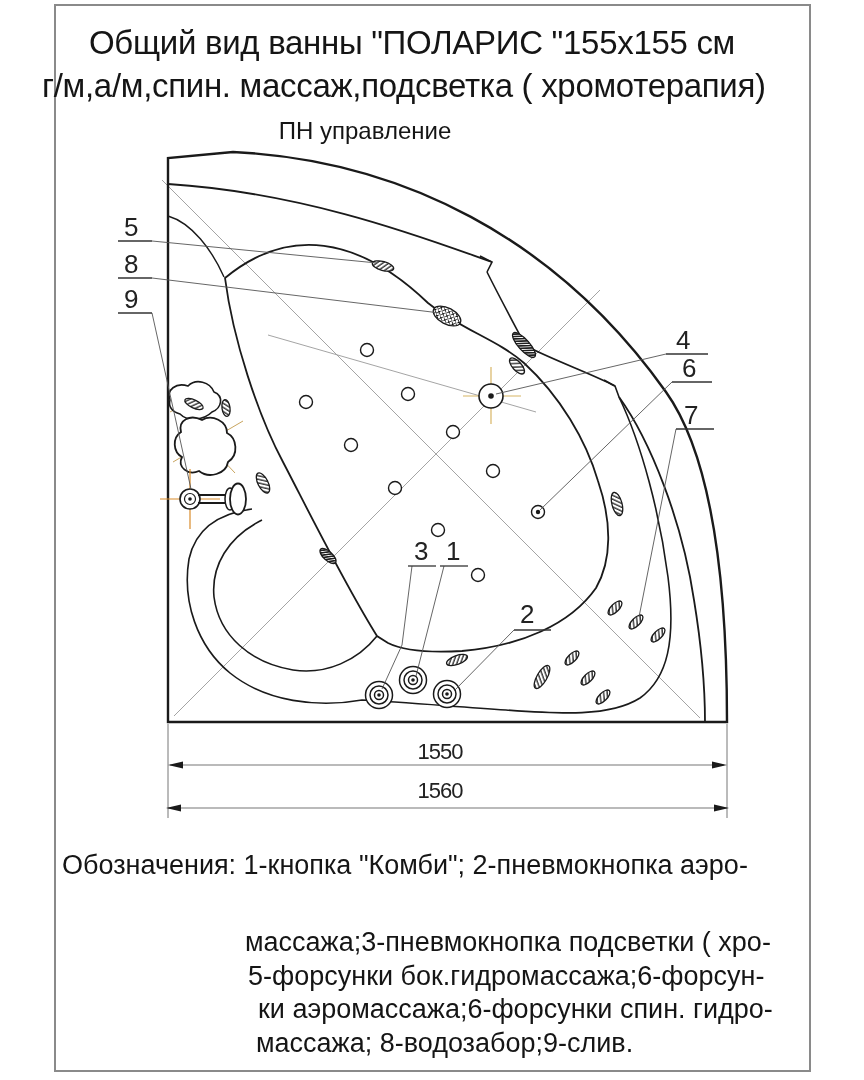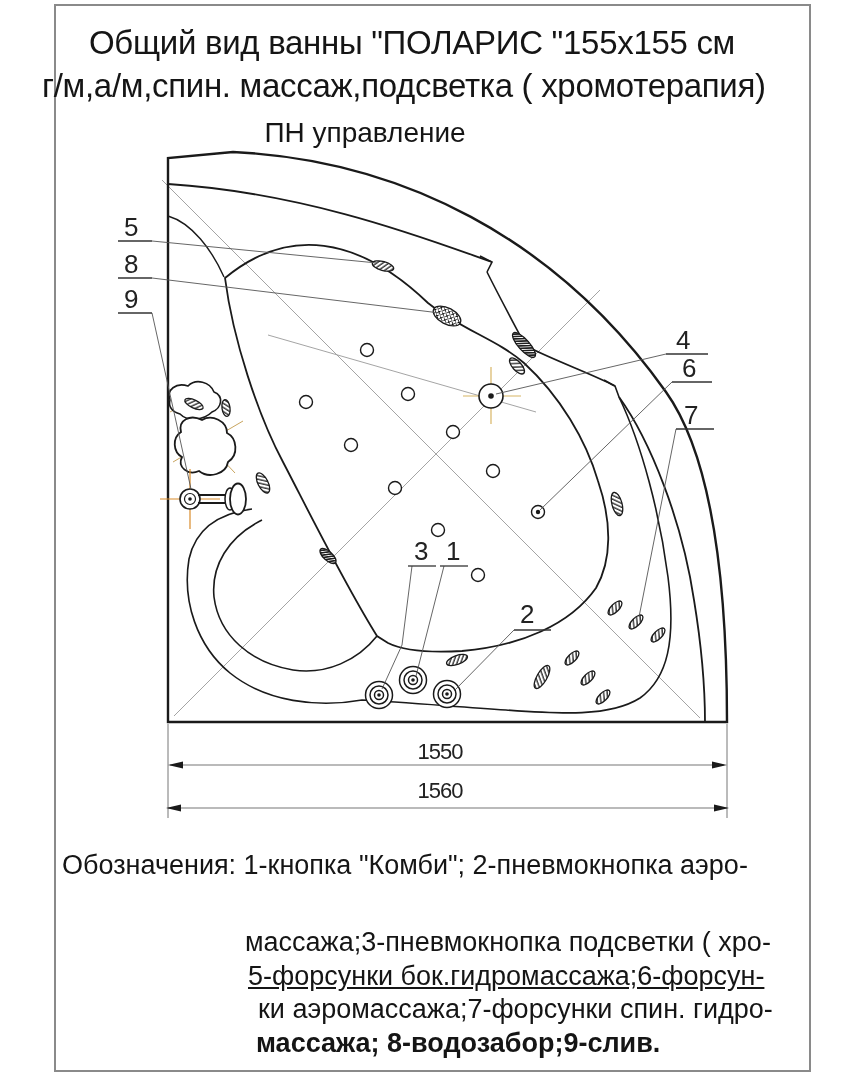--- a/index.html
+++ b/index.html
@@ -3,25 +3,25 @@
 <meta charset="utf-8">
 <style>
   html,body{margin:0;padding:0;background:#fff;}
   .page{position:relative;width:864px;height:1080px;background:#ffffff;overflow:hidden;
         font-family:"Liberation Sans","DejaVu Sans",sans-serif;color:#111;}
   .abs{position:absolute;}
   .page-border{left:54px;top:4px;width:757px;height:1068px;border:2px solid #8a8a8a;box-sizing:border-box;}
   .title-line{color:#151515;white-space:nowrap;}
   #t1{left:54px;top:24px;width:716px;text-align:center;font-size:33px;letter-spacing:-0.3px;}
   #t2{left:42px;top:67px;width:690px;text-align:center;font-size:33px;letter-spacing:-0.3px;}
-  #t3{left:40px;top:117px;width:650px;text-align:center;font-size:28px;}
+  #t3{left:40px;top:117px;width:650px;text-align:center;font-size:24px;}
   .legend{left:62px;top:849px;width:700px;font-size:27px;line-height:33.4px;color:#151515;}
   .legend div{white-space:pre;}
-  .i1{padding-left:183px;margin-top:44px;} .i2{padding-left:183px;} .i3{padding-left:186px;text-decoration:underline;}
-  .i4{padding-left:196px;} .i5{padding-left:194px;font-weight:bold;}
+  .i1{padding-left:183px;margin-top:44px;} .i2{padding-left:183px;} .i3{padding-left:186px;}
+  .i4{padding-left:196px;} .i5{padding-left:194px;}
   svg.art{left:0;top:0;pointer-events:none;}
   .dimtext{font-size:22px;letter-spacing:-1px;fill:#222;}
   .callout{font-size:26px;fill:#222;}
 </style>
 </head>
 <body>
 
 <div class="page">
 
   <div class="abs page-border"></div>
@@ -251,17 +251,17 @@
         <polygon points="729,808 714,804.5 714,811.5" fill="#1a1a1a"></polygon>
         <text class="dimtext" x="440" y="798" text-anchor="middle">1560</text>
       </g>
     </g>
   </svg>
 
   <div class="abs legend">
     <div class="i0">Обозначения: 1-кнопка "Комби"; 2-пневмокнопка аэро-</div>
     <div class="i1">массажа;3-пневмокнопка подсветки ( хро-</div>
     <div class="i3">5-форсунки бок.гидромассажа;6-форсун-</div>
-    <div class="i4">ки аэромассажа;7-форсунки спин. гидро-</div>
+    <div class="i4">ки аэромассажа;6-форсунки спин. гидро-</div>
     <div class="i5">массажа; 8-водозабор;9-слив.</div>
   </div>
 
 </div>
 
 </body></html>

